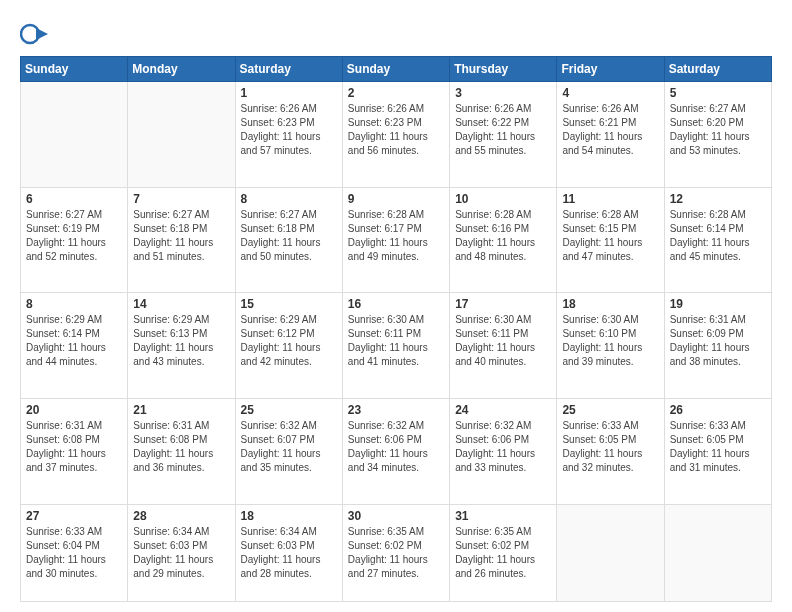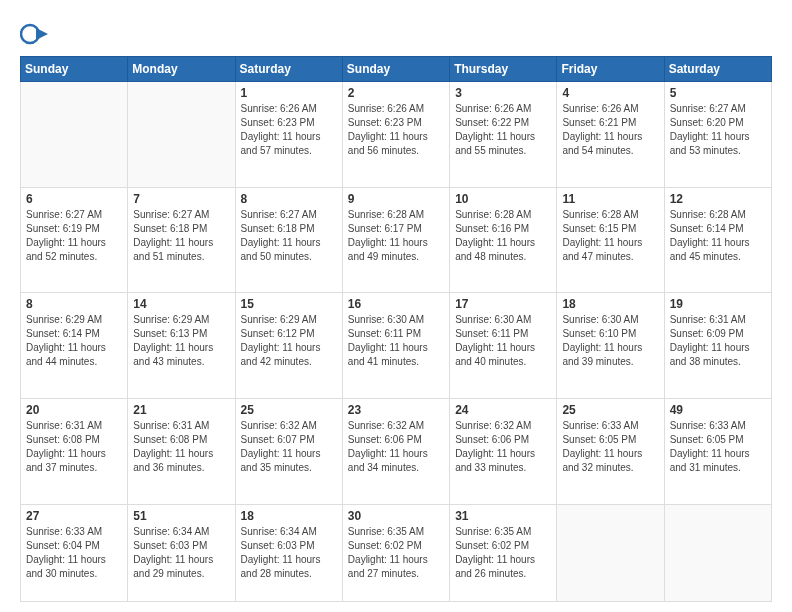--- a/index.html
+++ b/index.html
@@ -317,37 +317,37 @@
 and 33 minutes.</div>
           </td>
           <td>
             <div class="day-number">25</div>
             <div class="cell-info" style="white-space: pre-line;">Sunrise: 6:33 AM
 Sunset: 6:05 PM
 Daylight: 11 hours
 and 32 minutes.</div>
           </td>
           <td>
-            <div class="day-number">49</div>
+            <div class="day-number">26</div>
             <div class="cell-info" style="white-space: pre-line;">Sunrise: 6:33 AM
 Sunset: 6:05 PM
 Daylight: 11 hours
 and 31 minutes.</div>
           </td>
         </tr>
         <tr class="last-row">
           <td>
             <div class="day-number">27</div>
             <div class="cell-info" style="white-space: pre-line;">Sunrise: 6:33 AM
 Sunset: 6:04 PM
 Daylight: 11 hours
 and 30 minutes.</div>
           </td>
           <td>
-            <div class="day-number">51</div>
+            <div class="day-number">28</div>
             <div class="cell-info" style="white-space: pre-line;">Sunrise: 6:34 AM
 Sunset: 6:03 PM
 Daylight: 11 hours
 and 29 minutes.</div>
           </td>
           <td>
             <div class="day-number">18</div>
             <div class="cell-info" style="white-space: pre-line;">Sunrise: 6:34 AM
 Sunset: 6:03 PM
 Daylight: 11 hours

